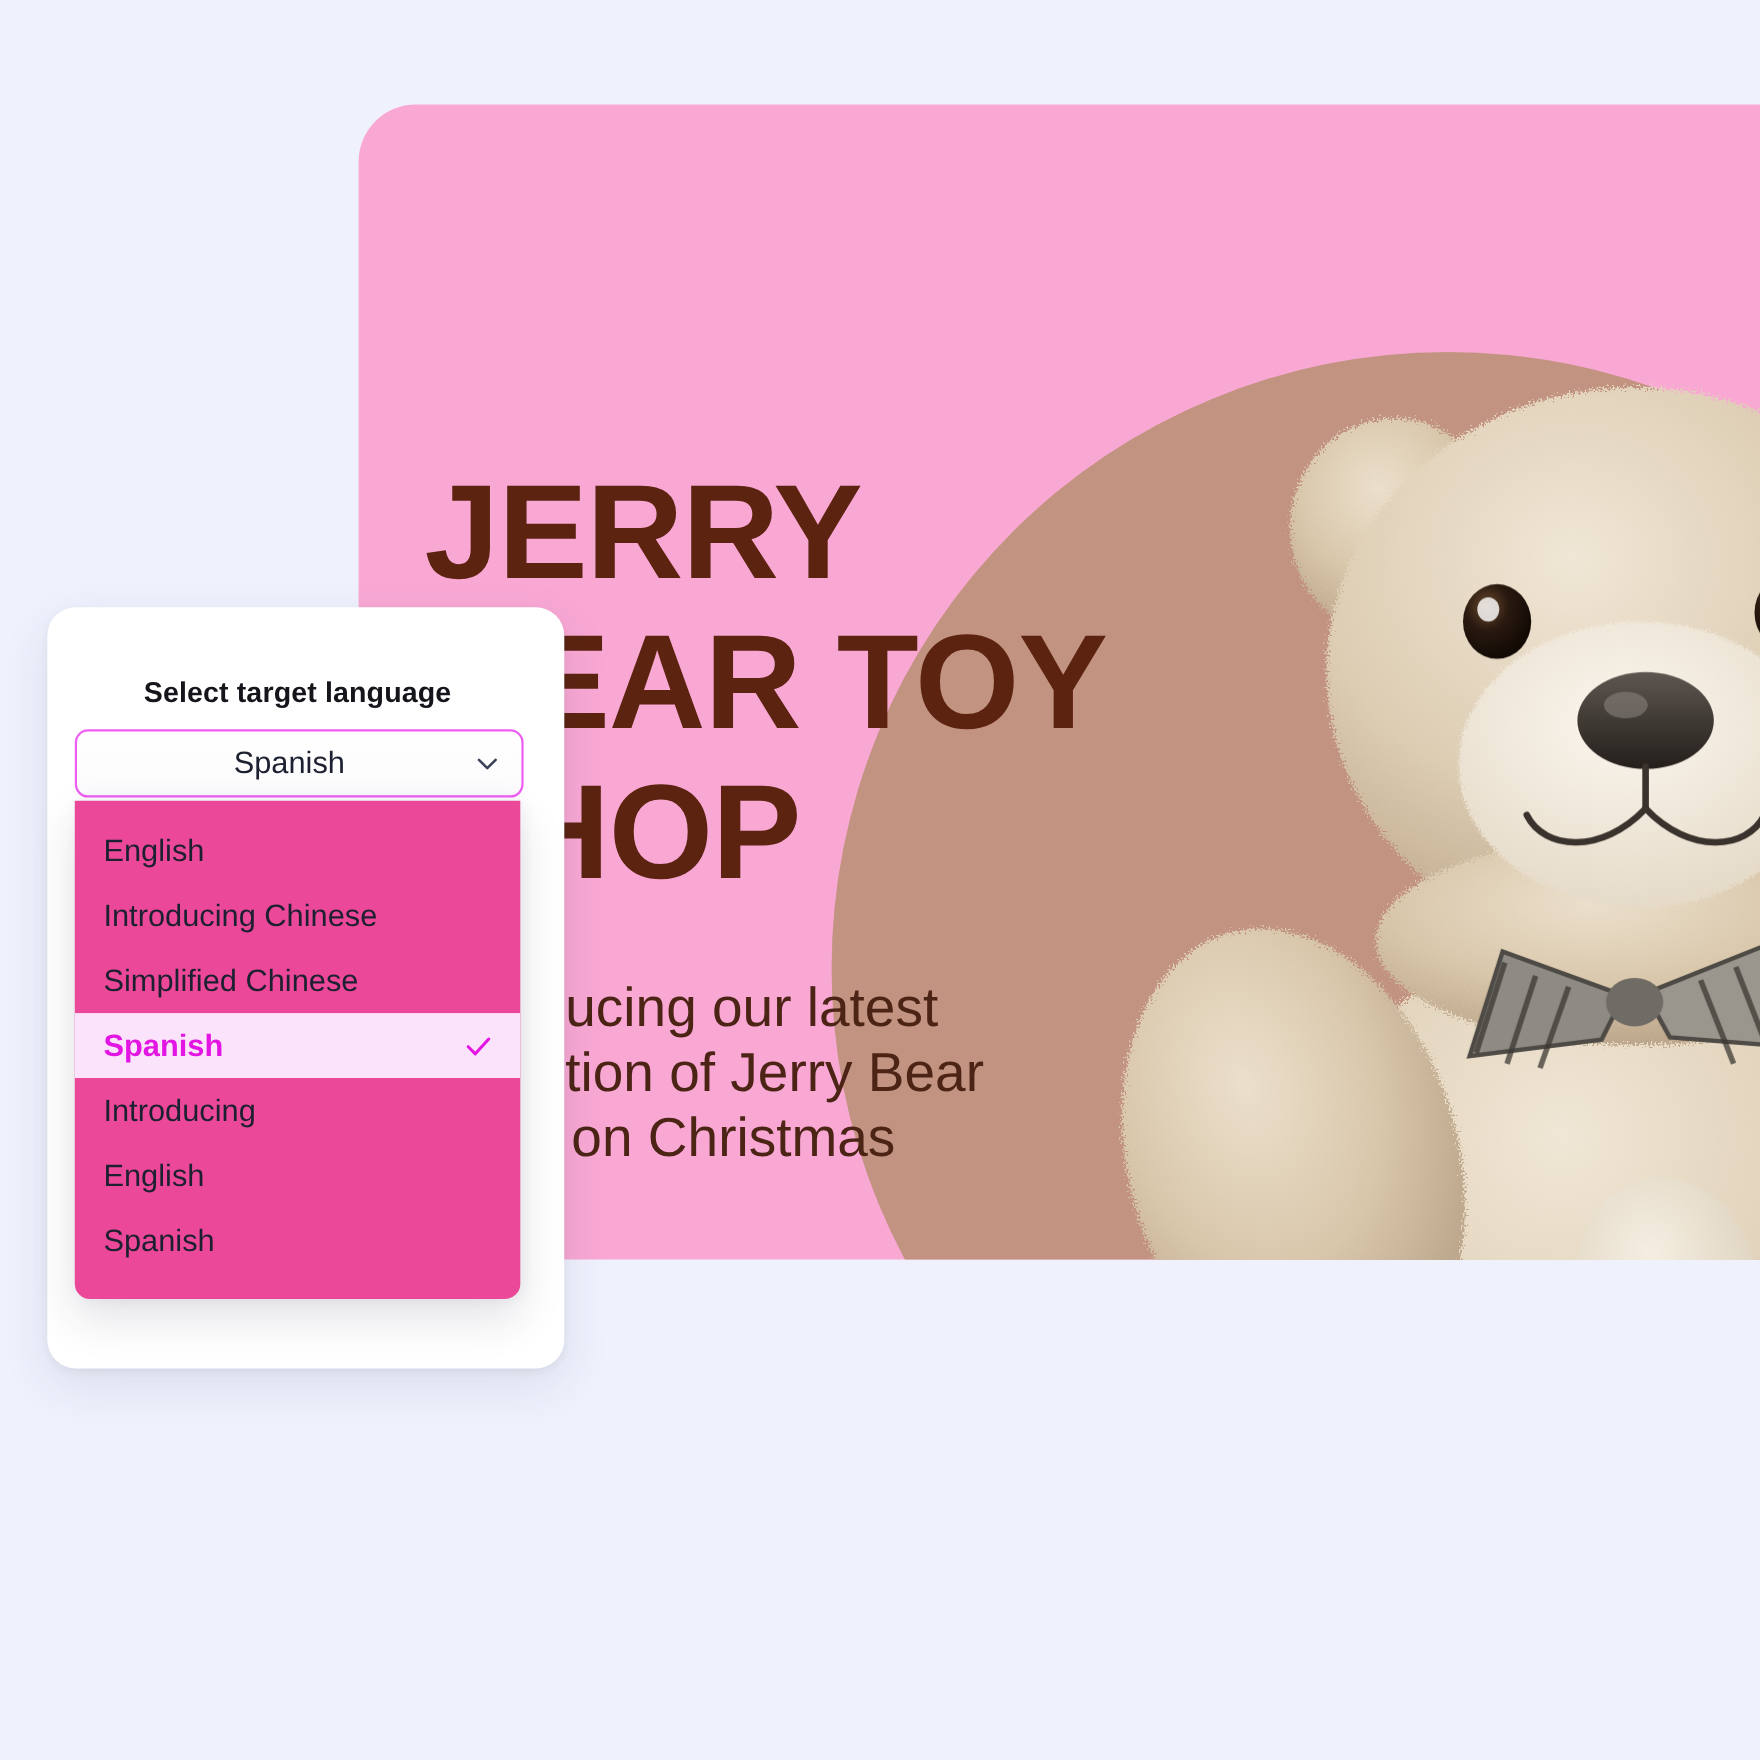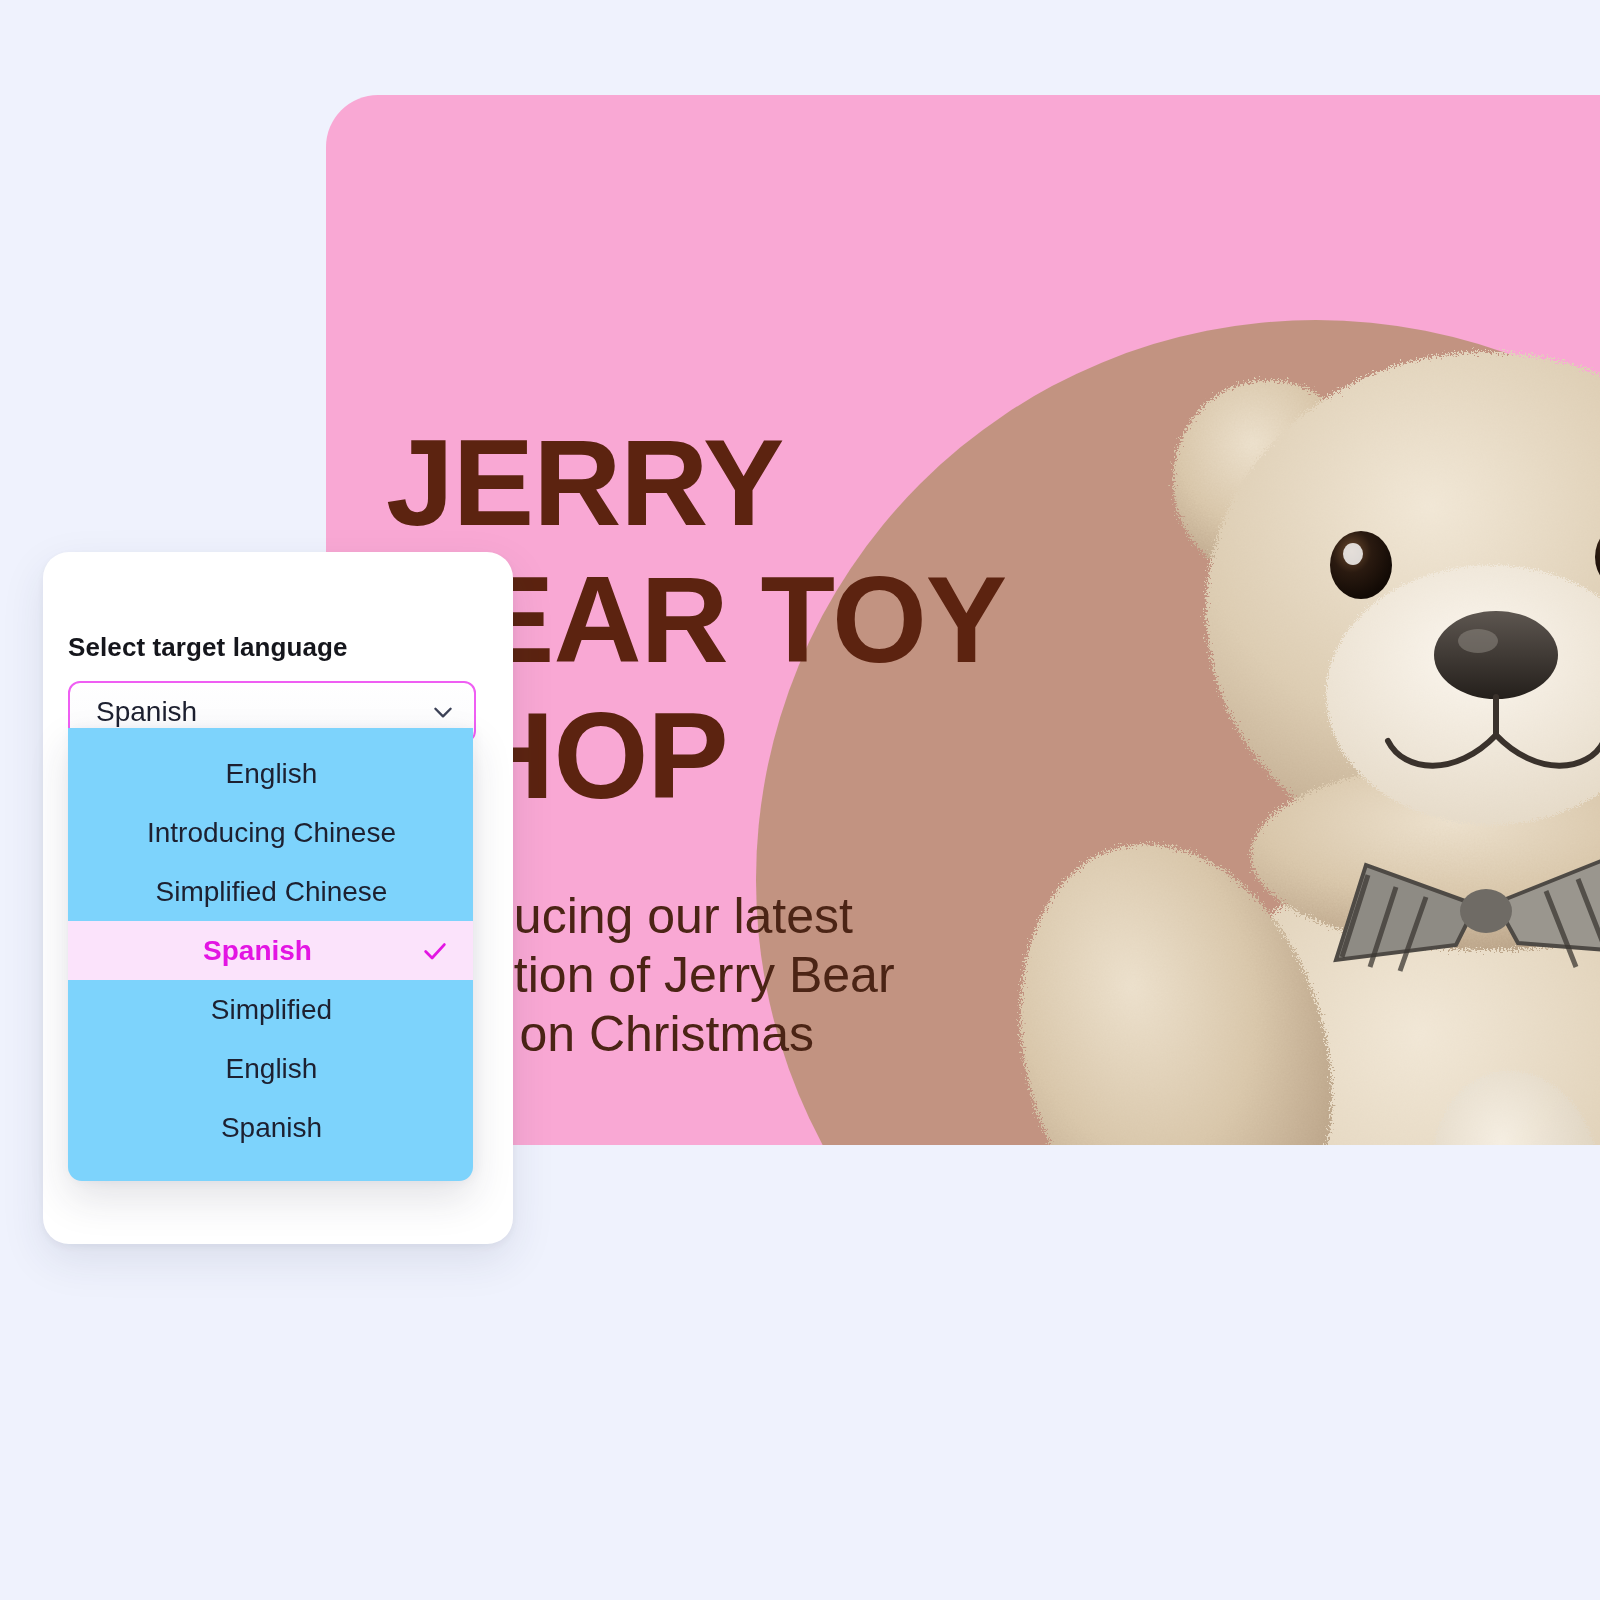--- a/index.html
+++ b/index.html
@@ -79,23 +79,24 @@
     width: 470px;
     height: 692px;
     background: #ffffff;
     border-radius: 26px;
     box-shadow: 0 16px 44px rgba(40, 45, 80, .10),
                 0 3px 10px rgba(40, 45, 80, .06);
   }
   .lang-card-inner {
     position: absolute;
     left: 25px;
-    top: 18px;
+    top: 0;
     width: 405px;
     padding: 0;
+    text-align: center;
   }
   .lang-label {
     font-size: 26px;
     font-weight: 700;
     color: #15161c;
     letter-spacing: .1px;
     margin: 62px 0 18px 0;
   }
 
   
@@ -122,27 +123,26 @@
     height: 26px;
     flex: 0 0 auto;
   }
 
   
   .lang-menu {
     position: absolute;
     left: 68px;
     top: 728px;
     width: 405px;
-    background: #7dd3fc;
+    background: #ec4899;
     border-radius: 0 0 14px 14px;
     box-shadow: 0 18px 40px rgba(35, 40, 70, .13),
                 2px 0 12px rgba(35, 40, 70, .05);
     padding: 16px 0 24px 0;
     overflow: hidden;
-    text-align: center;
   }
   .lang-option {
     display: flex;
     align-items: center;
     height: 59px;
     padding: 0 24px 0 26px;
     font-size: 28px;
     color: #1d2030;
     cursor: pointer;
     box-sizing: border-box;
@@ -292,21 +292,21 @@
     <div class="lang-option">
       <span class="opt-text">Simplified Chinese</span>
     </div>
     <div class="lang-option selected">
       <span class="opt-text">Spanish</span>
       <svg class="check" viewBox="0 0 24 24">
         <path d="M4 12.5 L9.5 18 L20 6.5" fill="none" stroke="#E315E3" stroke-width="2.4" stroke-linecap="round" stroke-linejoin="round"></path>
       </svg>
     </div>
     <div class="lang-option">
-      <span class="opt-text">Simplified</span>
+      <span class="opt-text">Introducing</span>
     </div>
     <div class="lang-option">
       <span class="opt-text">English</span>
     </div>
     <div class="lang-option">
       <span class="opt-text">Spanish</span>
     </div>
   </div>
 
 </body></html>

